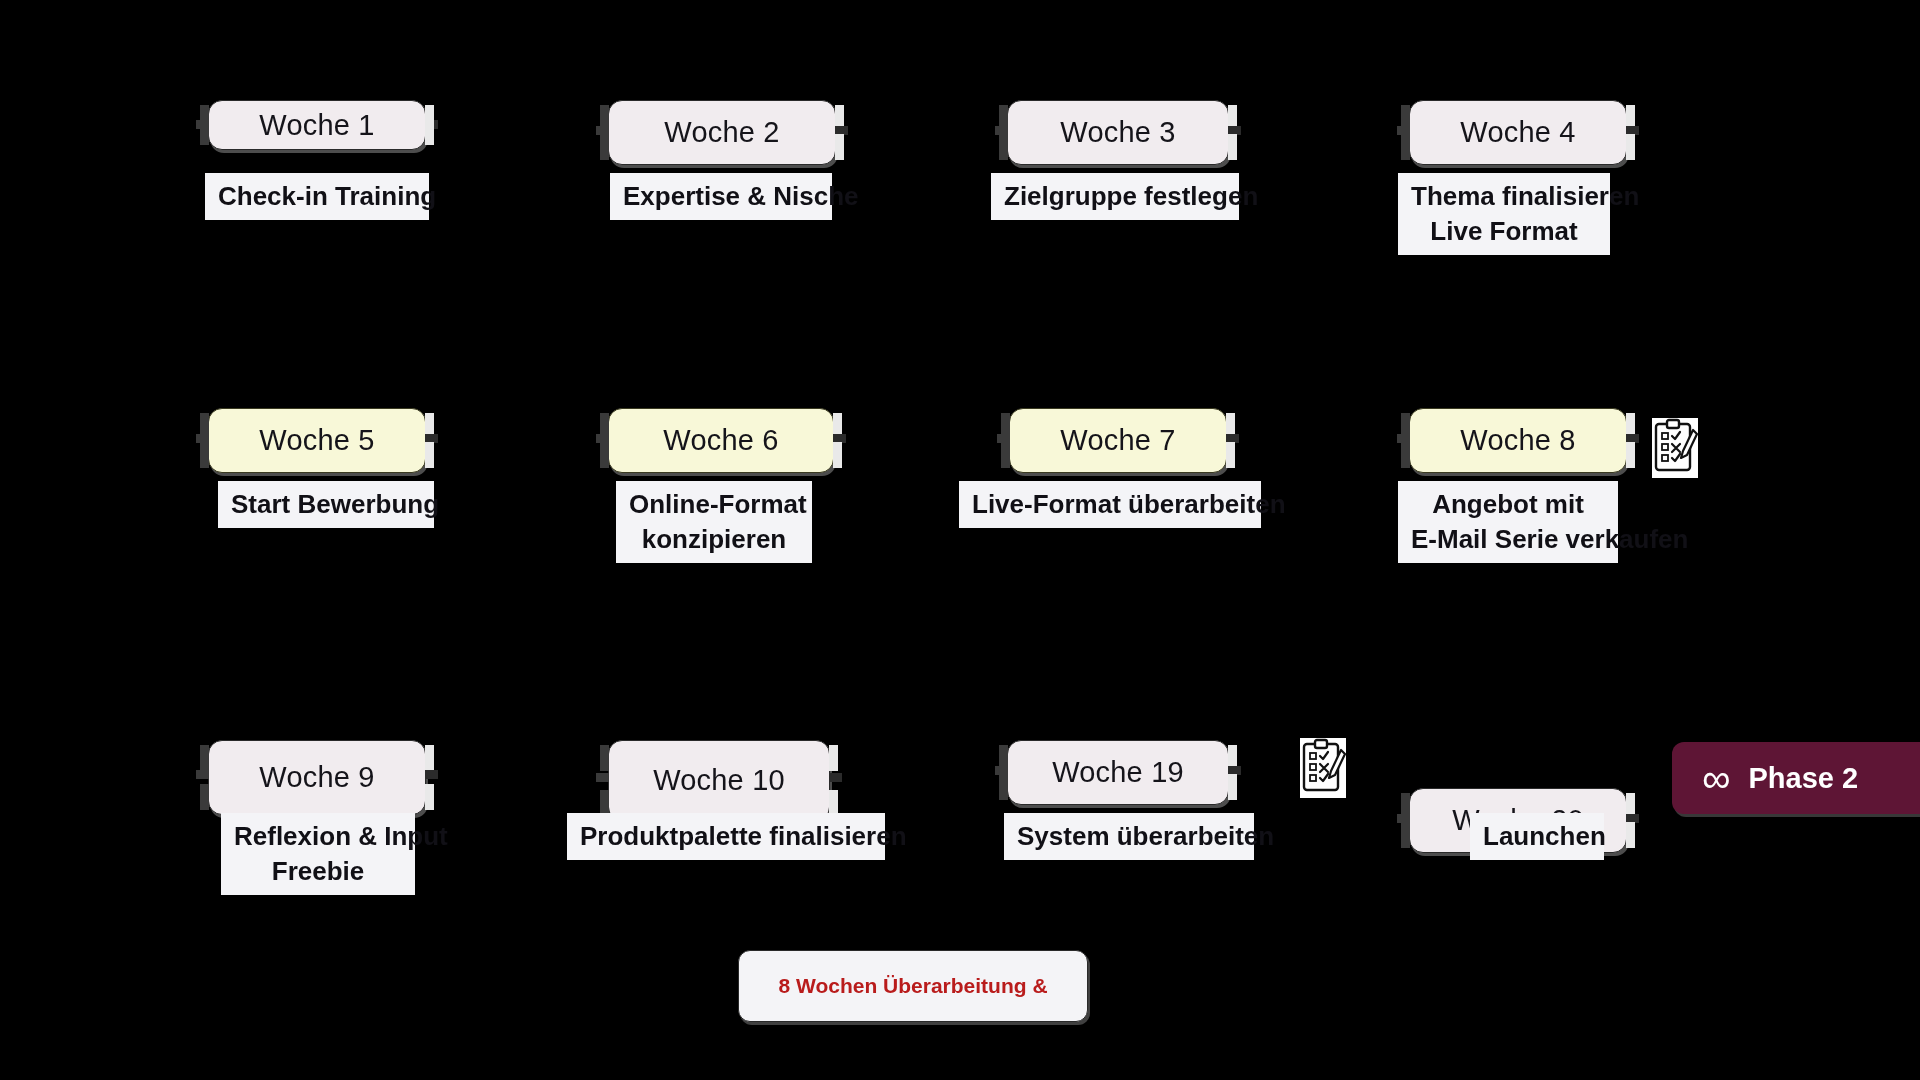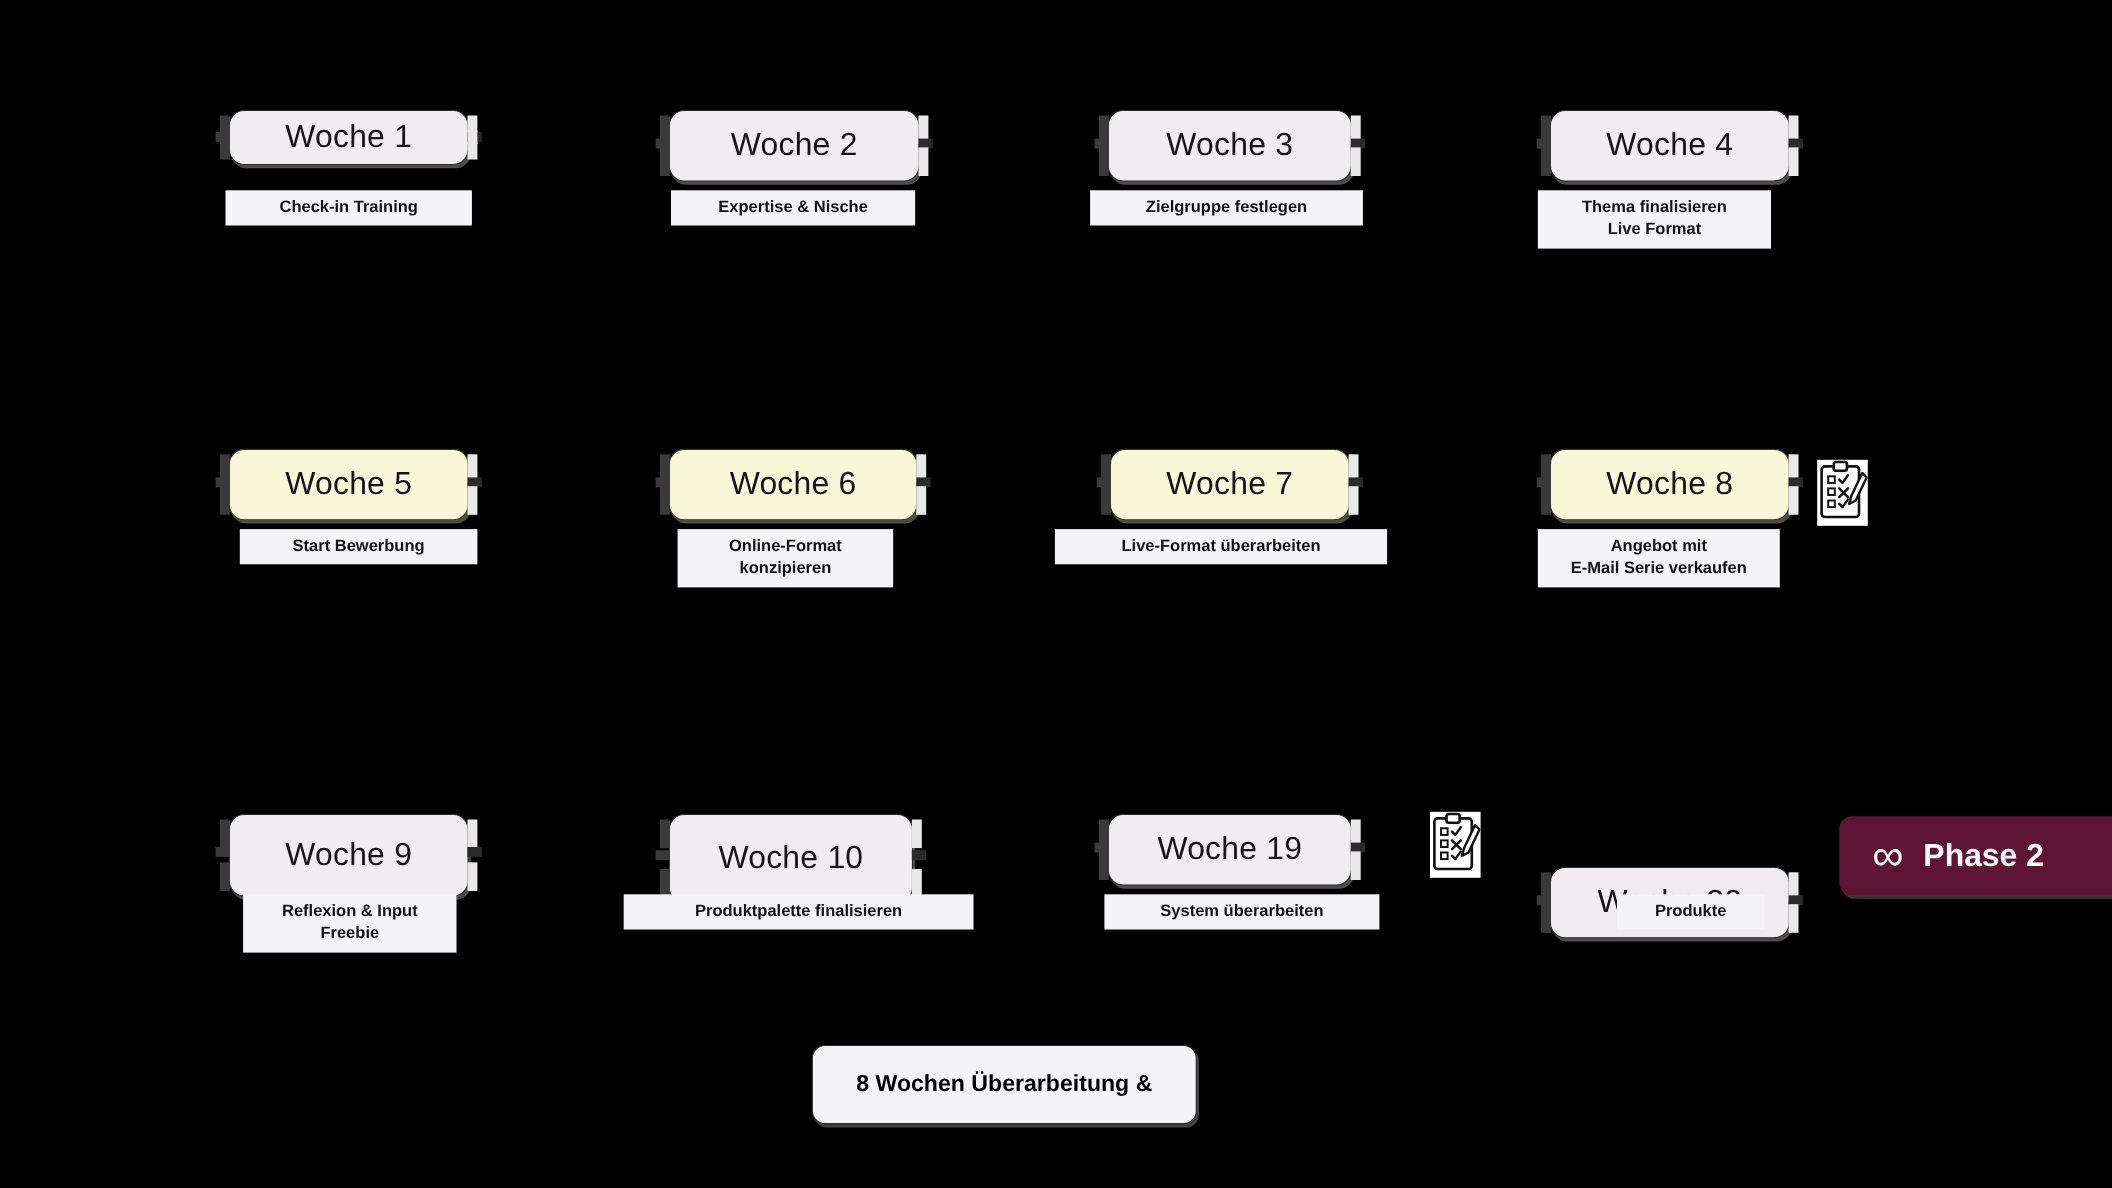--- a/index.html
+++ b/index.html
@@ -37,21 +37,21 @@
   .h-r-top   {right:-9px;top:4px;   width:9px;  height:26px;background:#e9e9e9;}
   .h-r-mid   {right:-13px;top:40%;  width:13px; height:9px;background:#2b2b2b;}
   .h-r-bot   {right:-9px;bottom:4px;width:9px;  height:26px;background:#e9e9e9;}
 
   
   .plaque{
     position:absolute;
     background:#f4f4f7;
     color:#111016;
     font-weight:700;
-    font-size:15px;
+    font-size:26px;
     line-height:1.35;
     text-align:center;
     padding:6px 13px;
     white-space:pre;
     box-sizing:border-box;
   }
   .plaque .l2{display:block;}
 
   
   .clip{position:absolute;width:46px;height:60px;background:#fff;}
@@ -68,21 +68,21 @@
   }
   .phase .inf{color:#fff;font-size:40px;line-height:1;font-weight:400;}
   .phase .ptxt{color:#fff;font-weight:700;font-size:29px;white-space:nowrap;}
 
   
   .caption{
     position:absolute;
     background:#f4f4f7;
     border:1.5px solid #2a2a2a;
     border-radius:12px;
-    color:#000000;
+    color:#b91c1c;
     font-weight:700;font-size:21px;line-height:1.4;
     text-align:center;
     display:flex;flex-direction:column;align-items:center;justify-content:center;
     box-shadow:2px 3px 0 rgba(255,255,255,.25);
     box-sizing:border-box;
   }
 </style>
 </head>
 <body>
 
@@ -222,21 +222,21 @@
     <div class="node" style="left: 0px; top: 0px;">
       <div class="card gray" style="position: absolute; left: 1409px; top: 740px; width: 218px; height: 65px; margin-top: 48px;">
         <span class="title">Woche 20</span>
         <span class="handle h-l-top"></span>
         <span class="handle h-l-mid"></span>
         <span class="handle h-l-bot"></span>
         <span class="handle h-r-top"></span>
         <span class="handle h-r-mid"></span>
         <span class="handle h-r-bot"></span>
       </div>
-      <div class="plaque" style="left: 1470px; top: 813px; width: 134px;"><span>Produkte</span></div>
+      <div class="plaque" style="left: 1470px; top: 813px; width: 134px;"><span>Launchen</span></div>
     </div>
     <div class="clip" style="left: 1652px; top: 418px;">
       <svg width="46" height="60" viewBox="0 0 46 60" aria-hidden="true">
     <rect x="4" y="6" width="34" height="46" rx="3" fill="#fff" stroke="#111" stroke-width="2.4"></rect>
     <rect x="15" y="2" width="12" height="8" rx="2" fill="#fff" stroke="#111" stroke-width="2.4"></rect>
     <rect x="10" y="15" width="6" height="6" fill="#fff" stroke="#111" stroke-width="1.8"></rect>
     <rect x="10" y="26" width="6" height="6" fill="#fff" stroke="#111" stroke-width="1.8"></rect>
     <rect x="10" y="37" width="6" height="6" fill="#fff" stroke="#111" stroke-width="1.8"></rect>
     <path d="M20 18 l3 3 l5 -7" stroke="#111" stroke-width="2.2" fill="none" stroke-linecap="round" stroke-linejoin="round"></path>
     <path d="M20 26 l8 8 M28 26 l-8 8" stroke="#111" stroke-width="2.2" stroke-linecap="round"></path>

